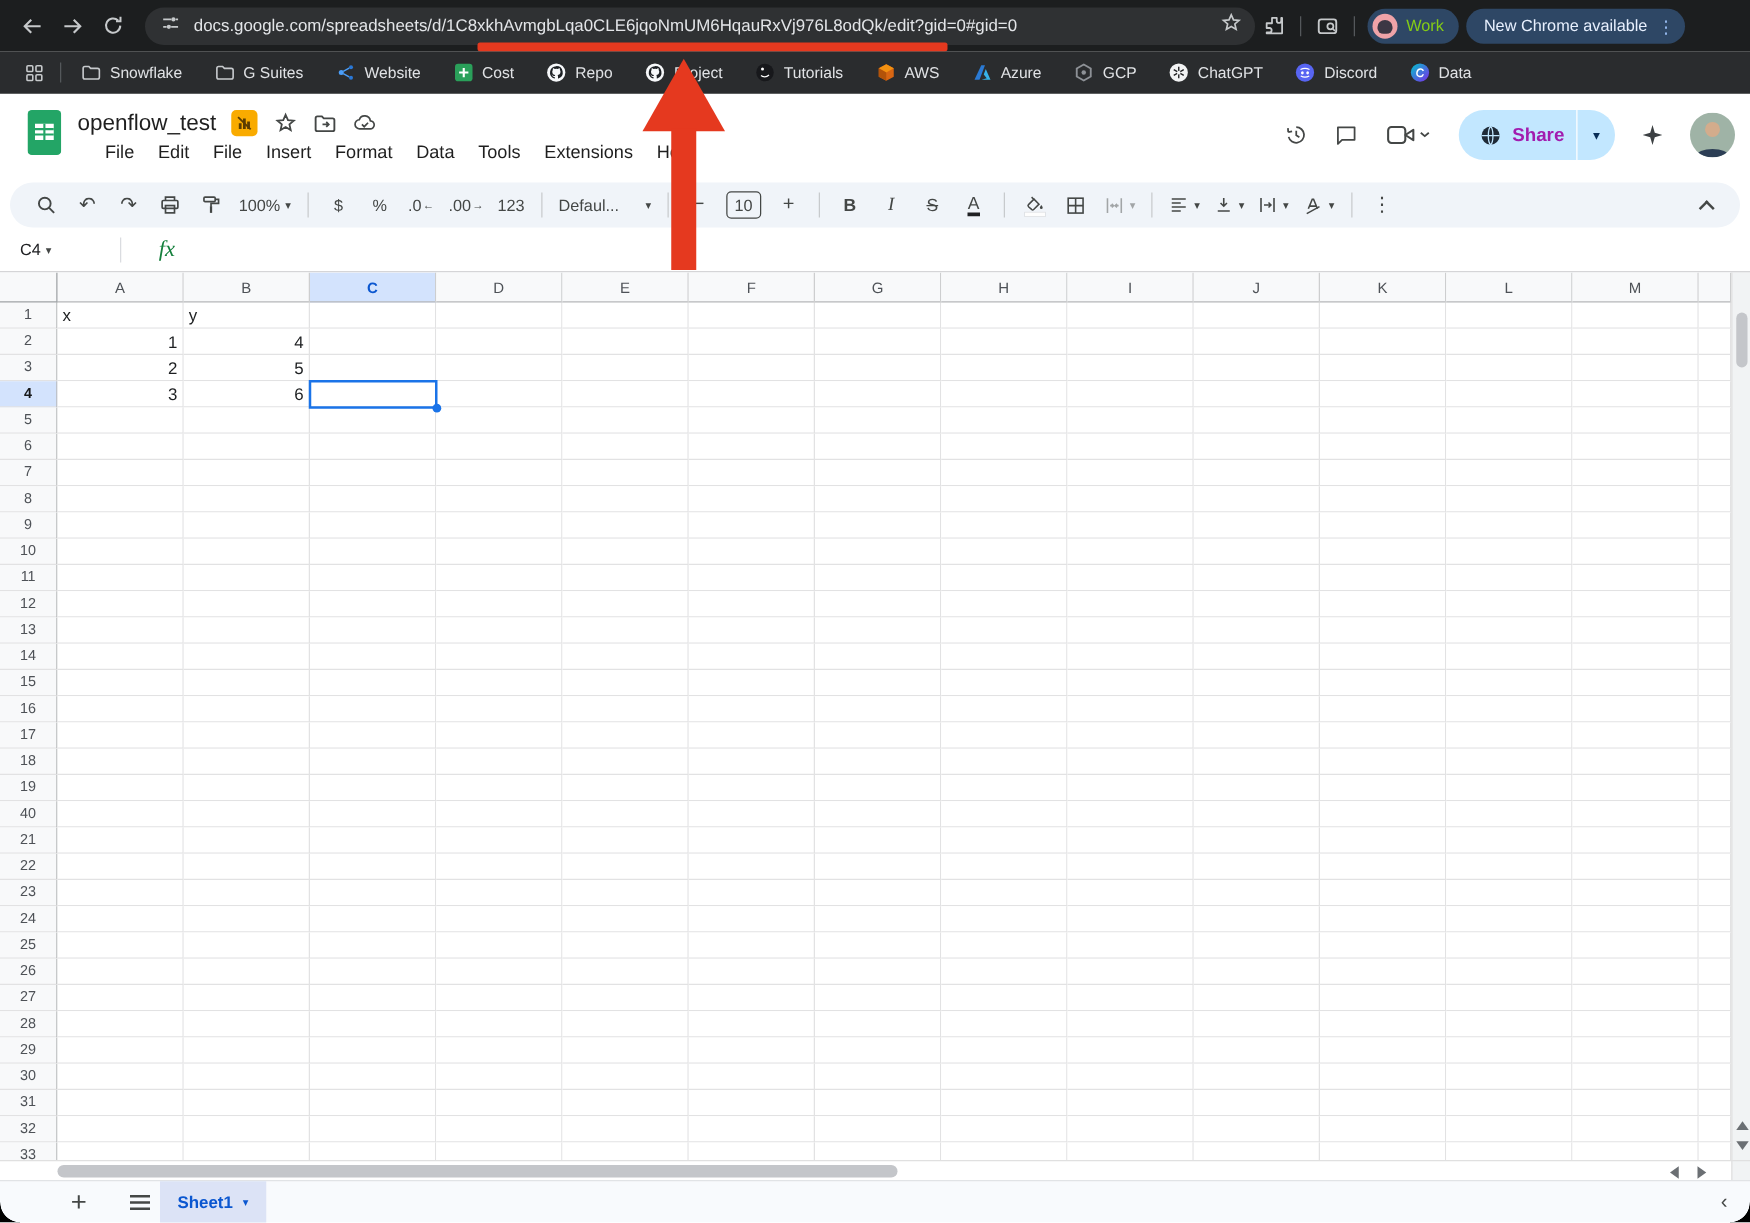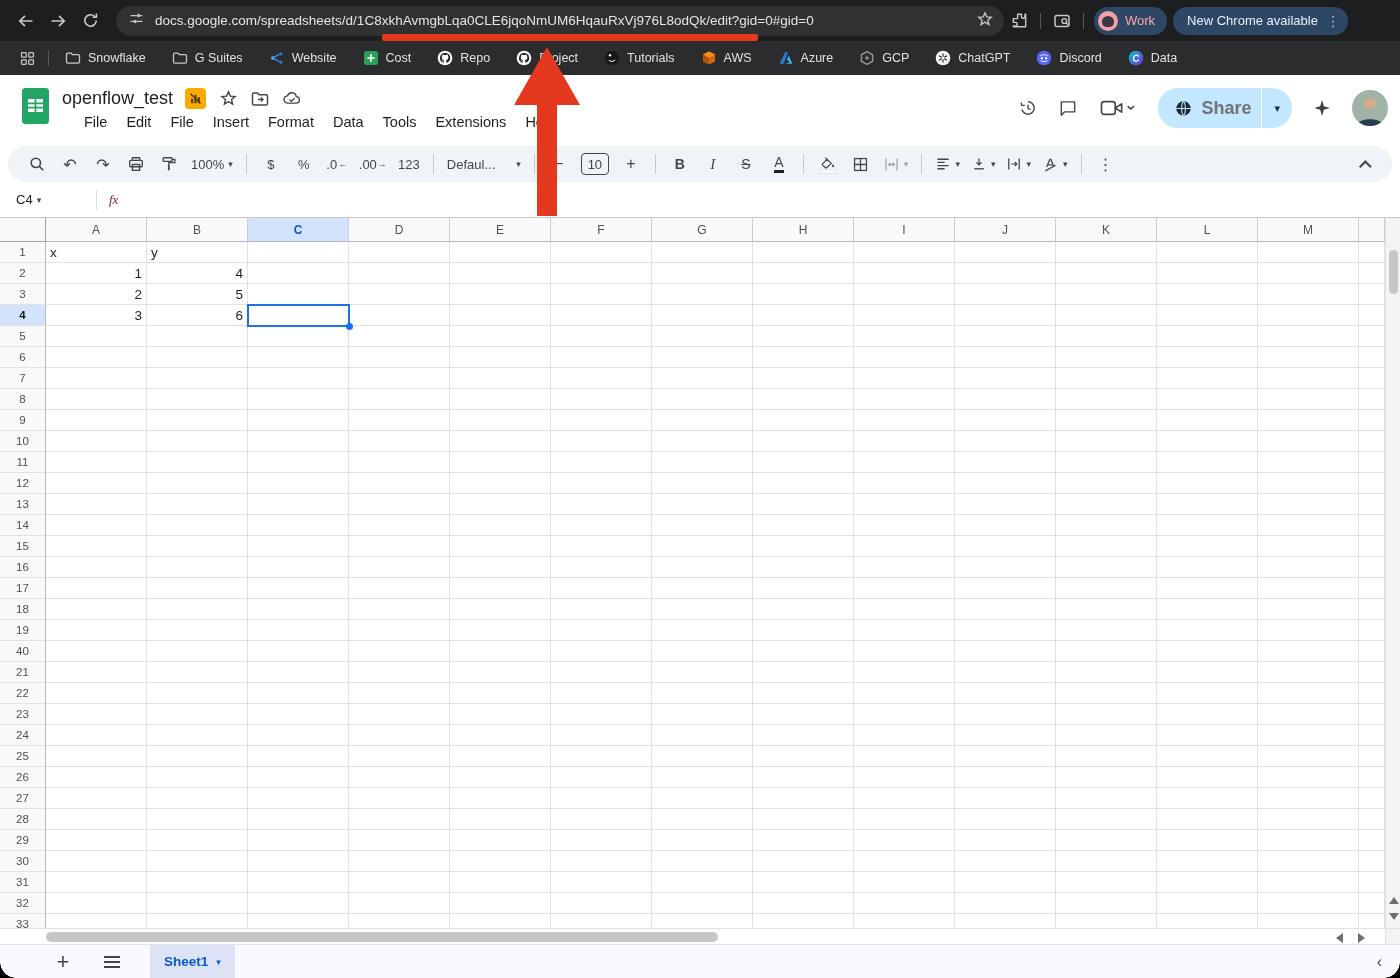--- a/index.html
+++ b/index.html
@@ -11,21 +11,21 @@
     background:#1c1e1f; display:flex; align-items:center; padding:0 6px 0 10px; z-index:5; }
   .nav-btn { width:32px; height:32px; display:flex; align-items:center; justify-content:center;
     border-radius:50%; cursor:pointer; flex:0 0 auto; }
   .omnibox { height:30px; background:#2f3133; border-radius:16px; display:flex; align-items:center;
     margin-left:10px; width:888px; padding:0 10px 0 12px; }
   .omnibox .url { color:#e3e5e8; font-size:13.5px; white-space:nowrap; overflow:hidden;
     flex:1; margin-left:10px; }
   .tbar-ico { width:30px; height:30px; display:flex; align-items:center; justify-content:center; }
   .vdiv-dark { width:1px; height:16px; background:#54585b; margin:0 6px; }
   .pill { height:28px; border-radius:14px; background:#2e4765; display:flex; align-items:center;
-    color:#fca5a5; font-size:13px; }
+    color:#84cc16; font-size:13px; }
   .profile-pill { padding:0 12px 0 4px; margin:0 6px 0 4px; gap:7px; }
   .pav { width:20px; height:20px; border-radius:50%; background:#efa3a8; display:inline-block;
     position:relative; overflow:hidden; }
   .pav::after { content:""; position:absolute; left:4px; top:5px; width:12px; height:11px;
     border-radius:50% 50% 40% 40%; background:#3c3744; }
   .update-pill { padding:0 8px 0 14px; color:#e8f0fe; gap:8px; }
   .kebab { color:#9cc0f7; font-size:14px; letter-spacing:0; }
 
   
   .bookmarks { position:absolute; top:41px; left:0; width:1400px; height:34px; background:#2a2c2e;
@@ -44,21 +44,21 @@
   .badge { width:21px; height:21px; border-radius:4px; background:#f9ab00; display:flex;
     align-items:center; justify-content:center; }
   .hicon { width:20px; height:20px; display:inline-flex; align-items:center; justify-content:center; cursor:pointer; }
   .menus { position:absolute; left:64px; top:39px; display:flex; gap:19px;margin-left:20px; }
   .menu-item { font-size:14.5px; color:#1f1f1f; cursor:pointer; }
   .header-right { position:absolute; right:12px; top:11px; height:44px; display:flex;
     align-items:center; gap:20px; }
   .share-btn { height:40px; border-radius:20px; background:#c2e7ff; display:flex; align-items:center;
     overflow:hidden; cursor:pointer; }
   .share-main { display:flex; align-items:center; gap:8px; padding:0 10px 0 16px; height:100%; }
-  .share-label { font-size:18px; font-weight:600; color:#737373; }
+  .share-label { font-size:15px; font-weight:600; color:#a21caf; }
   .share-sep { width:1px; height:40px; background:#fff; }
   .share-caret { padding:0 12px; color:#082e57; font-size:11px; height:100%; display:flex; align-items:center; }
   .avatar { width:36px; height:36px; border-radius:50%; overflow:hidden; cursor:pointer; }
 
   
   .toolbar { position:absolute; top:146px; left:8px; width:1384px; height:36px; background:#f0f4f9;
     border-radius:18px; display:flex; align-items:center; padding:0 14px 0 18px; gap:11px; z-index:4; }
   .tb { display:flex; align-items:center; justify-content:center; min-width:22px; height:26px;
     color:#444746; cursor:pointer; border-radius:4px; }
   .tb svg { display:block; }
@@ -78,21 +78,21 @@
   .disabled { opacity:.45; }
   .spacer { flex:1; }
   .chev-up { width:9px; height:9px; border-left:2px solid #444746; border-top:2px solid #444746;
     transform:rotate(45deg) translateY(3px); }
 
   
   .formula-bar { position:absolute; top:182px; left:0; width:1400px; height:36px; background:#fff;
     border-bottom:1px solid #c7c8ca; display:flex; align-items:center; }
   .namebox { width:88px; display:flex; align-items:center; 
     padding:0 10px 0 16px; font-size:13px; color:#202124; cursor:pointer; }
-  .fx { font-style:italic; color:#7f1d1d; font-size:13px; margin-left:12px; font-family:"Liberation Serif", serif; }
+  .fx { font-style:italic; color:#15803d; font-size:18px; margin-left:30px; font-family:"Liberation Serif", serif; }
   .fbar-sep { width:1px; height:20px; background:#dadce0; margin-left:8px; }
 
   
   .grid { position:absolute; top:218px; left:0; width:1385px; height:710px; overflow:hidden; background:#fff; }
   .corner { position:absolute; left:0; top:0; width:46px; height:24px; background:#f8f9fa;
     border-right:1px solid #9fa2a5; border-bottom:1px solid #9fa2a5; z-index:2; }
   .col-headers { position:absolute; left:46px; top:0; height:24px; display:flex; z-index:1; }
   .col-h { width:101px; height:24px; background:#f8f9fa; border-right:1px solid #cdcecf;
     border-bottom:1px solid #b7b8ba; display:flex; align-items:center; justify-content:center;
     font-size:12px; color:#4e5257; cursor:pointer; }
@@ -132,21 +132,21 @@
     border-left:1px solid #e0e0e0; border-top:1px solid #e0e0e0; }
 
   
   .bottom-bar { position:absolute; top:944px; left:0; width:1400px; height:34px; background:#f8fafd;
     border-top:1px solid #e1e3e6; display:flex; align-items:center; }
   .bb-btn { width:34px; height:34px; display:flex; align-items:center; justify-content:center;
     color:#444746; cursor:pointer; }
   .bb-plus { margin-left:46px; font-size:22px; font-weight:300; }
   .ham { display:flex; flex-direction:column; gap:3px; margin-left:16px; cursor:pointer; padding:8px; }
   .ham i { display:block; width:16px; height:2px; background:#444746; }
-  .sheet-tab { margin-left:22px; height:34px; padding:4px 14px; background:#dce3f6; display:flex;
+  .sheet-tab { height:34px; padding:4px 14px; background:#dce3f6; display:flex;
     align-items:center; gap:8px; cursor:pointer; }
   .sheet-tab .lbl { color:#0b57d0; font-size:13.5px; font-weight:700; }
   .sheet-tab .caret { color:#0b57d0; margin:0; }
   .bb-right { margin-left:auto; margin-right:18px; color:#444746; font-size:16px; cursor:pointer; }
 
   
   .annotation { position:absolute; inset:0; width:1400px; height:978px; pointer-events:none; z-index:70; }
   .corner-bl, .corner-br { position:absolute; bottom:0; width:16px; height:16px; z-index:80; pointer-events:none; }
   .corner-bl { left:0; background:radial-gradient(circle at 16px 0, transparent 15.5px, #000 16px); }
   .corner-br { right:0; background:radial-gradient(circle at 0 0, transparent 15.5px, #000 16px); }

